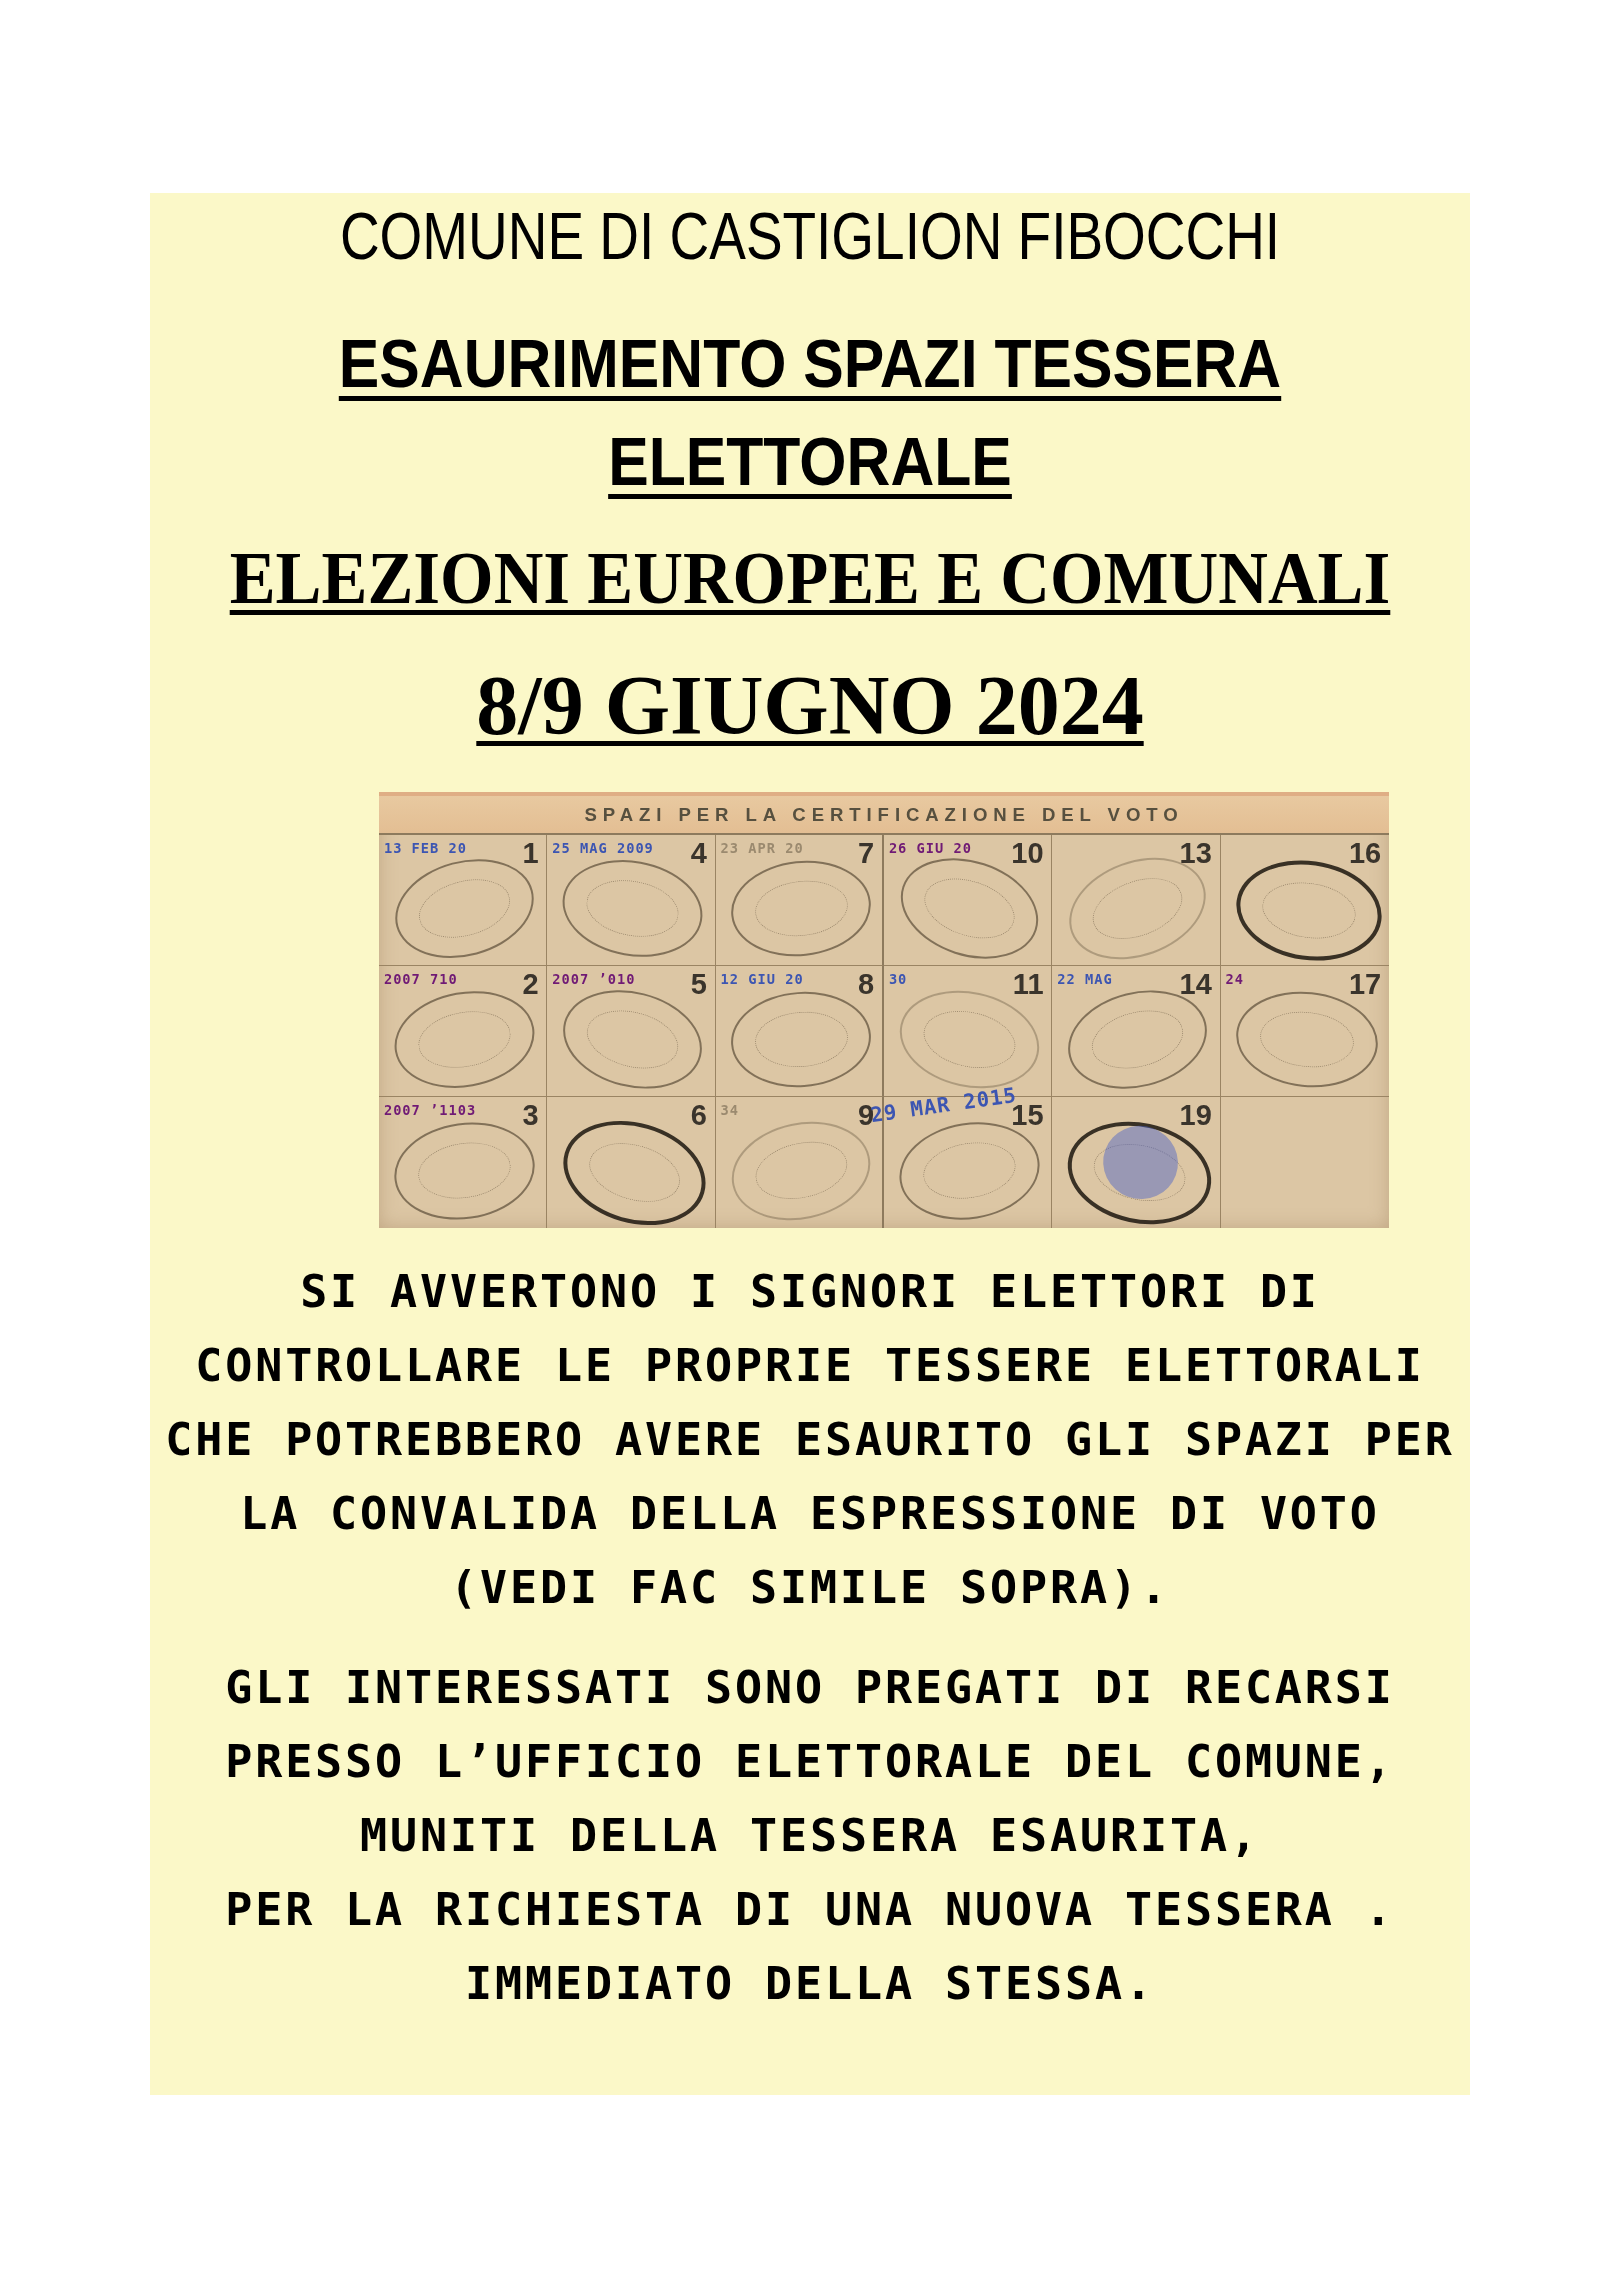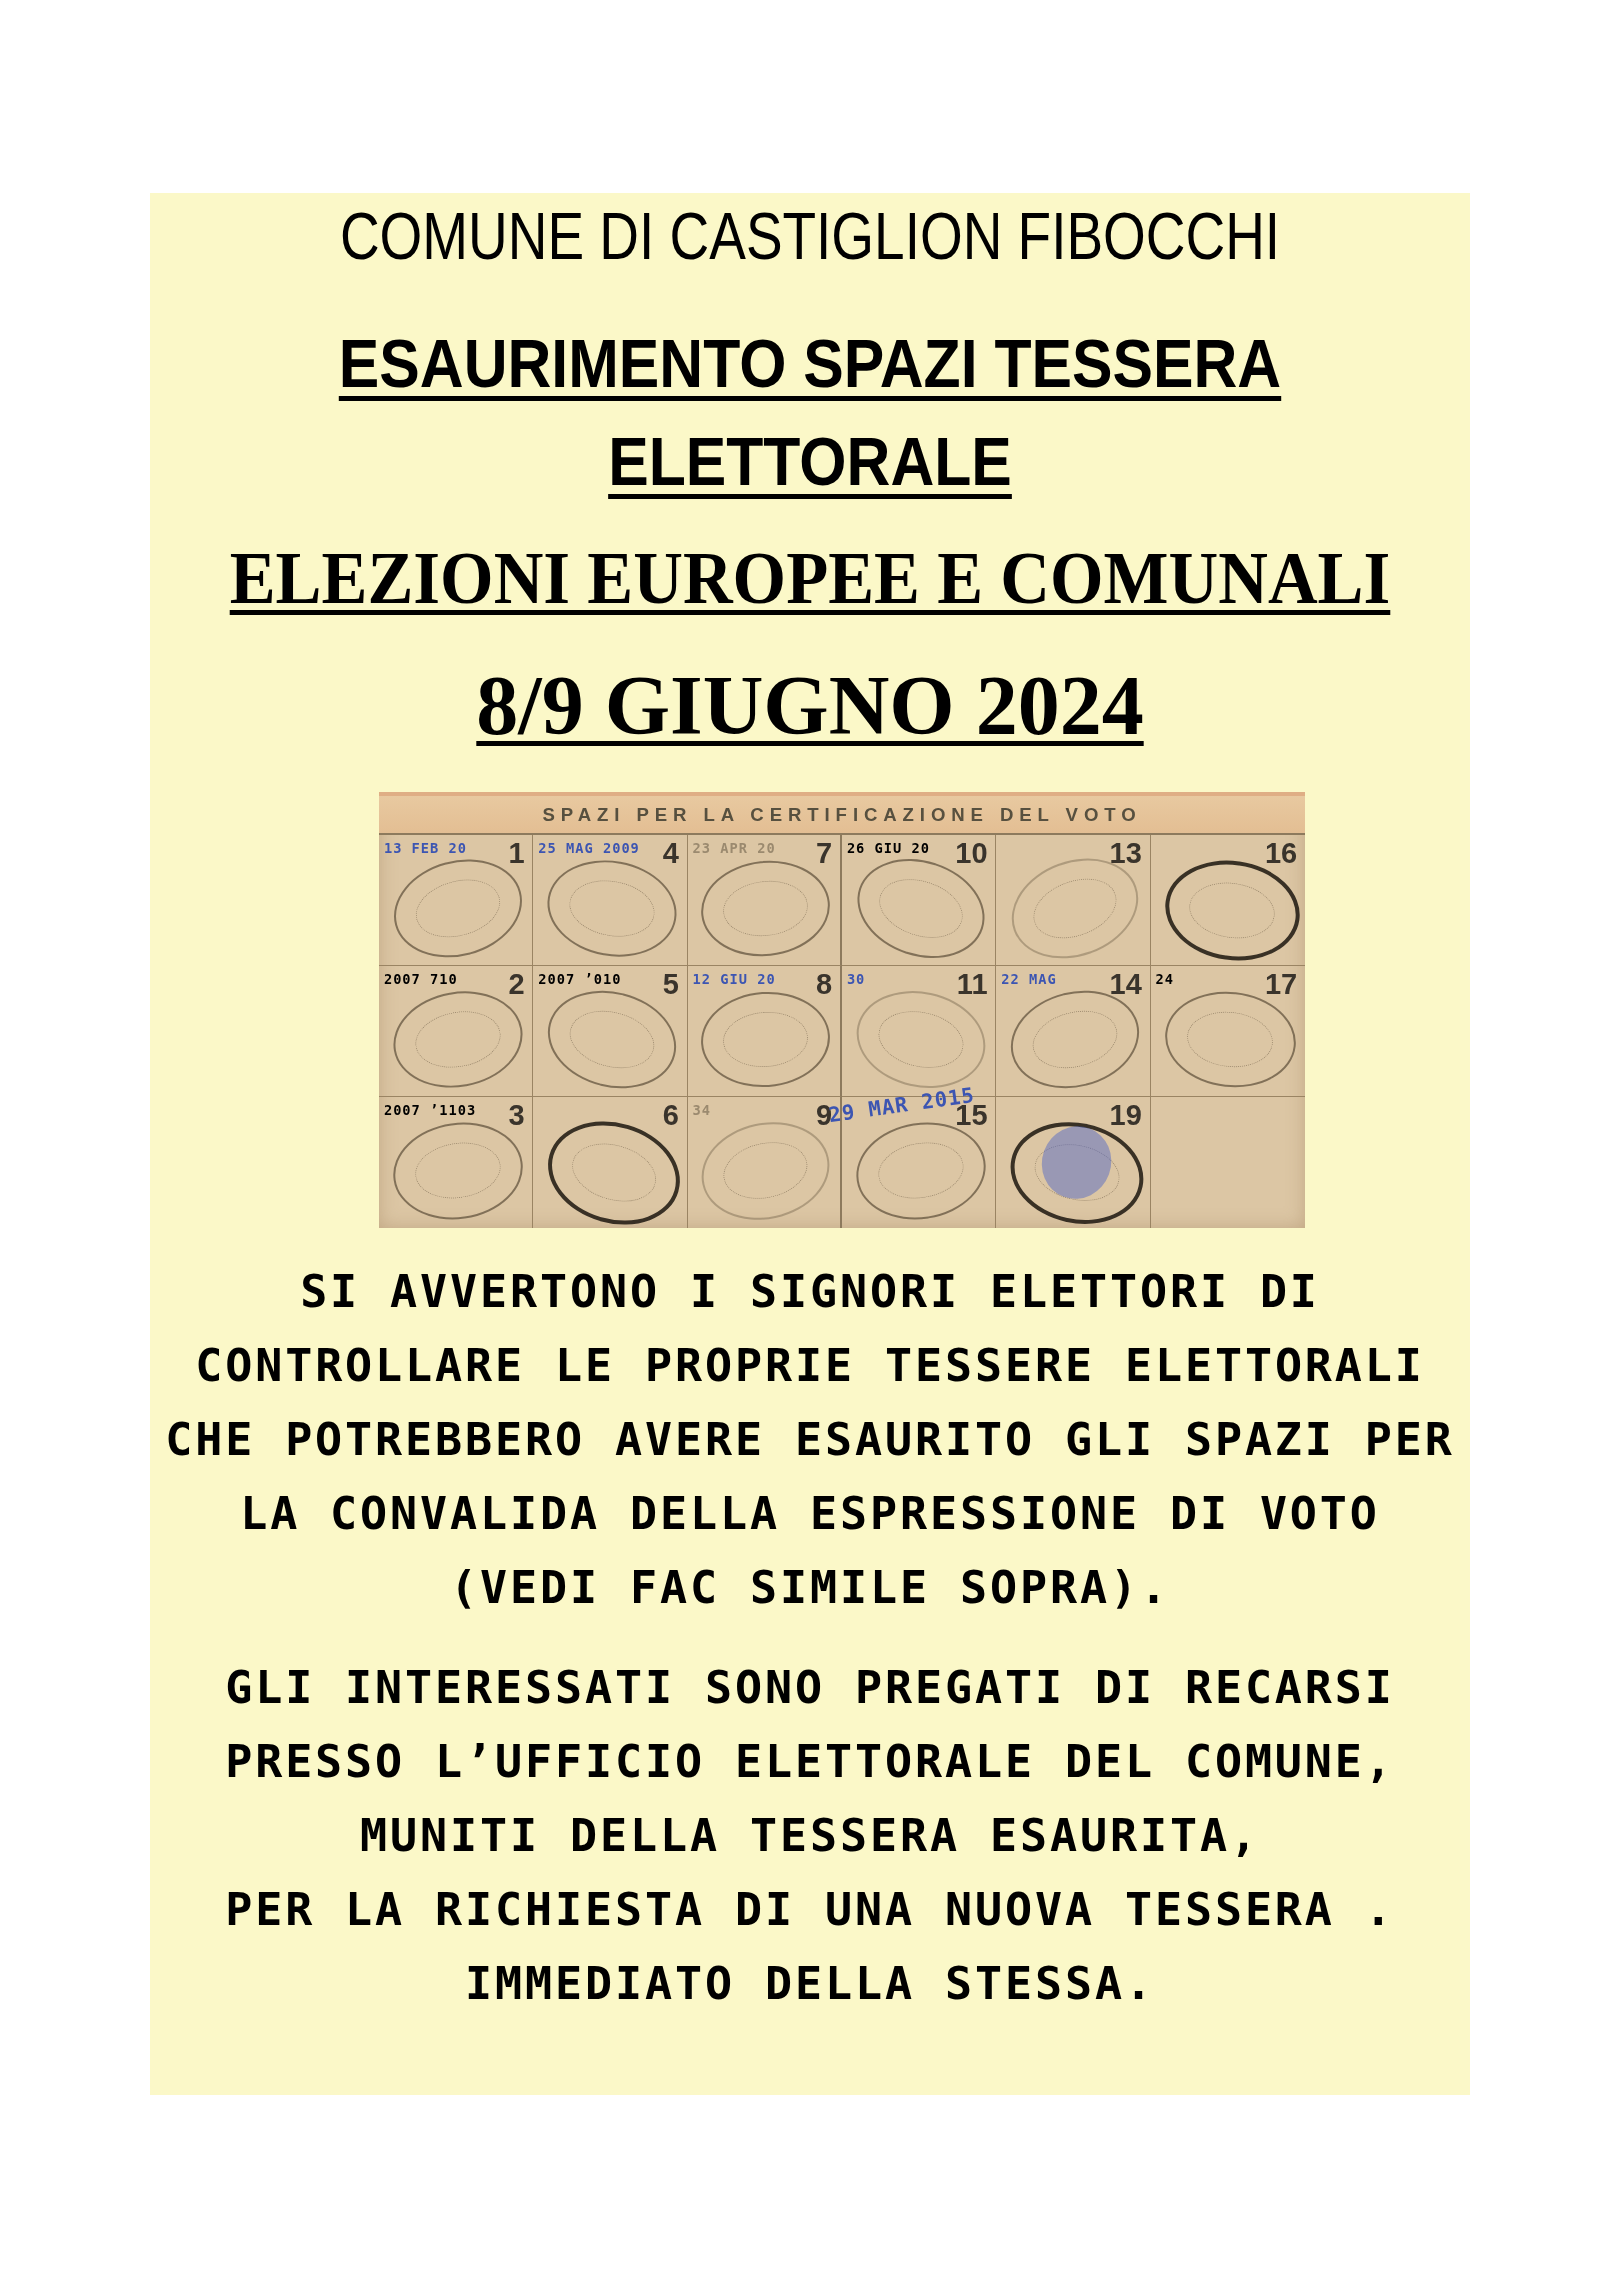--- a/index.html
+++ b/index.html
@@ -15,37 +15,37 @@
   .h3,.h4{font-family:"Liberation Serif",serif;font-weight:bold;line-height:1.1;}
   .h3{top:345px;font-size:74px;transform:scaleX(.93);}
   .h4{top:467px;font-size:84px;}
   .h3 .u,.h4 .u{text-decoration:underline;text-decoration-thickness:4.9px;text-underline-offset:6.9px;}
   
   .para{font-family:"DejaVu Sans Mono",monospace;font-weight:bold;font-size:45px;
         letter-spacing:2.9px;line-height:74px;}
   .p1{top:1062px;} .p2{top:1458px;}
   .para .line{white-space:pre;}
   
-  #photo{position:absolute;left:229px;top:599px;width:926px;height:436px;
+  #photo{position:absolute;left:229px;top:599px;width:1010px;height:436px;
          background:#DCC6A4;border-top:4.9px solid #DFAE85;box-sizing:border-box;
          box-shadow:inset 0 0 17.6px rgba(140,110,70,.35);}
   #thead{position:absolute;left:0;top:0;width:100%;height:37px;display:flex;align-items:center;justify-content:center;
          background:linear-gradient(#E8C9A0,#E3BE93);color:#57503F;font-weight:bold;font-size:18.6px;
          letter-spacing:5.9px;white-space:pre;}
   #tgrid{position:absolute;left:0;top:37px;right:0;bottom:0;display:grid;
          grid-template-columns:repeat(6,1fr);grid-template-rows:repeat(3,1fr);
          border-top:2px solid #8D7A5D;}
   .tcell{position:relative;border-right:1px solid #9A8463;border-bottom:1px solid #9A8463;}
   .tcell:nth-child(6n){border-right:none;}
   .tcell:nth-child(n+13){border-bottom:none;}
   .tcell:nth-child(6n+3){border-right-width:2.9px;border-right-color:#8D7A5D;}
   .cnum{position:absolute;top:2px;right:7.8px;font-size:29px;font-weight:bold;color:#3A342C;z-index:2;}
   .cdate{position:absolute;top:4.9px;left:4.9px;font-family:"DejaVu Sans Mono",monospace;font-weight:bold;
          font-size:13.7px;letter-spacing:1px;white-space:pre;z-index:2;}
-  .cdate.dark{color:#000000;} .cdate.blue{color:#3C55B2;} .cdate.faint{color:rgba(90,78,58,.5);}
+  .cdate.dark{color:#701a75;} .cdate.blue{color:#3C55B2;} .cdate.faint{color:rgba(90,78,58,.5);}
   .cdate.big{font-size:20.6px;transform:rotate(-8deg);left:-13.7px;top:-3.9px;z-index:4;}
   .oval{position:absolute;left:9%;top:20%;width:82%;height:70%;border:2.9px solid rgba(70,56,38,.6);
         border-radius:50%;z-index:1;}
   .oval::before{content:"";position:absolute;left:16%;top:20%;right:16%;bottom:20%;
         border:1px dotted rgba(70,56,38,.4);border-radius:50%;}
   .oval.heavy{border-width:4.9px;border-color:rgba(28,22,15,.85);}
   .oval.faint{border-color:rgba(70,56,38,.3);}
   .bar{position:absolute;left:52%;top:8%;width:14.7px;height:84%;background:rgba(30,24,16,.78);
        transform:rotate(4deg);z-index:3;}
   .blob{position:absolute;left:30%;top:22%;width:45%;height:56%;background:rgba(70,95,200,.45);

